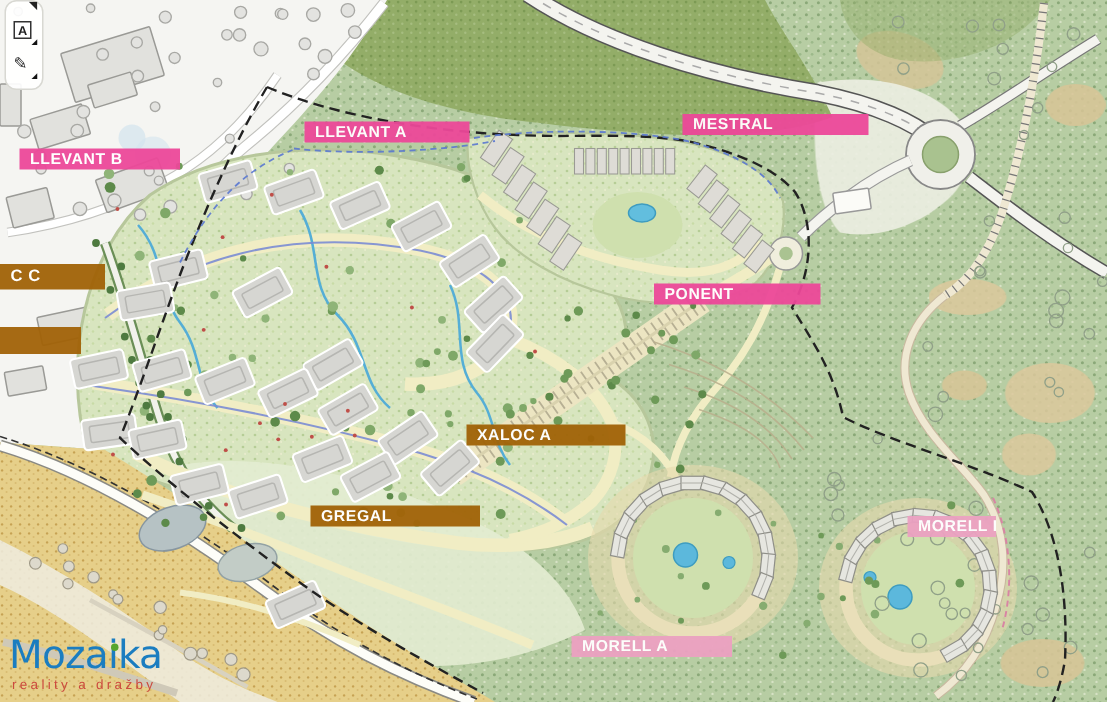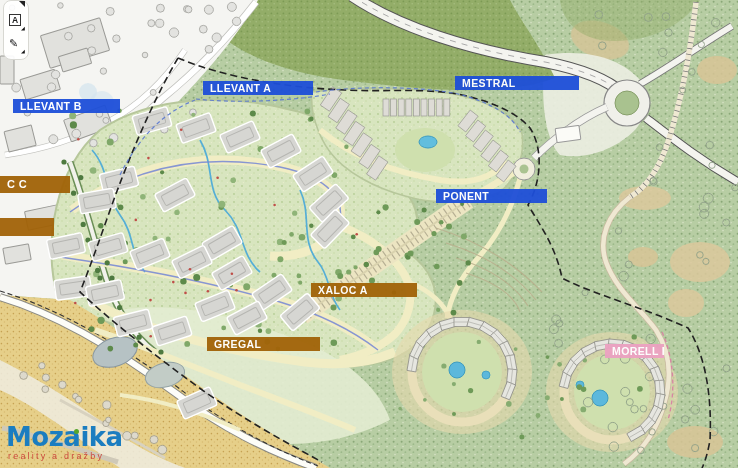--- a/index.html
+++ b/index.html
@@ -3,28 +3,28 @@
 <meta charset="utf-8">
 <style>
   html,body{margin:0;padding:0;background:#fff}
   .stage{position:relative;width:738px;height:468px;overflow:hidden;
          font-family:"Liberation Sans",sans-serif;background:#c6d7b0}
   .stage svg{position:absolute;left:0;top:0}
   
   .zlabel{position:absolute;height:14px;line-height:14.5px;color:#fff;font-weight:bold;
           font-size:10.5px;letter-spacing:.4px;padding-left:7px;box-sizing:border-box;
           opacity:.95;white-space:nowrap;overflow:hidden}
-  .purple{background:#1d4ed8}
+  .purple{background:#ec4899}
   .blue{background:#a16207}
   .pink{background:#eba1c1}
   #cc-bar{height:17px;line-height:17px;font-size:11px}
   #blank-bar{height:18px}
   
   .logo{position:absolute;left:6px;top:425px;width:150px}
-  .logo .name{font-family:"DejaVu Sans",sans-serif;font-weight:bold;font-size:26px;
+  .logo .name{font-family:"DejaVu Sans",sans-serif;font-weight:normal;font-size:26px;
               line-height:25px;color:#1b7dc0;letter-spacing:-0.5px}
   .logo .idot{position:absolute;left:68px;top:4px;width:5px;height:5px;border-radius:50%;
               background:#56a52c}
   .logo .tag{margin-top:1px;font-size:9px;font-weight:normal;letter-spacing:2.2px;
              color:#cc4a3e;padding-left:2px}
   
   .tools{position:absolute;left:3px;top:0;width:24px;height:58px;
          background:rgba(255,255,255,.92);border:1px solid #d8d8d2;border-radius:8px}
   .tools .cuticon{position:absolute;left:15px;top:0;width:6px;height:6px;background:#222;
                   clip-path:polygon(0 0,100% 0,100% 100%)}
@@ -756,20 +756,21 @@
   <span class="corner" style="left:17px;top:48px">◢</span>
 </div>
 
 <div class="zlabel purple" style="left:203px;top:81px;width:110px">LLEVANT A</div>
 <div class="zlabel purple" style="left:13px;top:99px;width:107px">LLEVANT B</div>
 <div class="zlabel purple" style="left:455px;top:76px;width:124px">MESTRAL</div>
 <div class="zlabel purple" style="left:436px;top:189px;width:111px">PONENT</div>
 <div class="zlabel blue" style="left:311px;top:283px;width:106px">XALOC A</div>
 <div class="zlabel blue" style="left:207px;top:337px;width:113px">GREGAL</div>
 <div class="zlabel pink" style="left:605px;top:344px;width:59px">MORELL B</div>
+<div class="zlabel pink" style="left:381px;top:424px;width:107px">MORELL A</div>
 <div class="zlabel blue" id="cc-bar" style="left:0;top:176px;width:70px">C C</div>
 <div class="zlabel blue" id="blank-bar" style="left:0;top:218px;width:54px"></div>
 
 <div class="logo">
   <div class="name">Mozaika</div>
   <div class="idot"></div>
   <div class="tag">reality a dražby</div>
 </div>
 
 </div>

